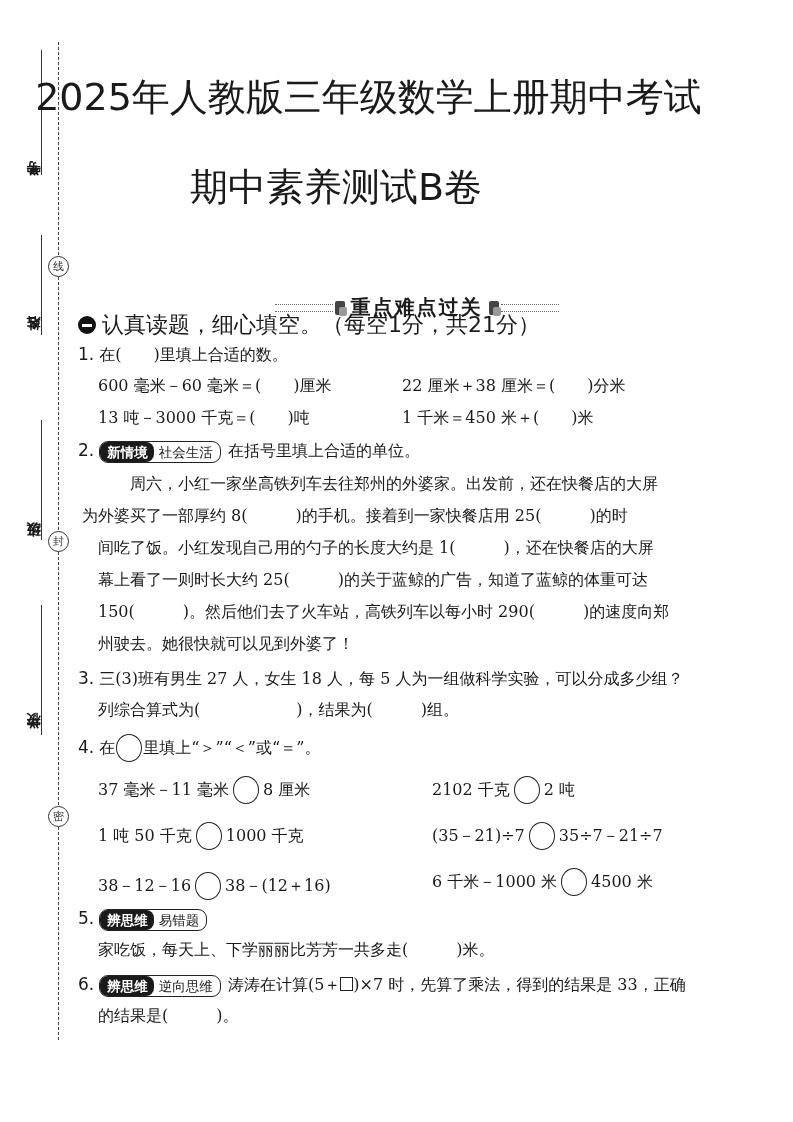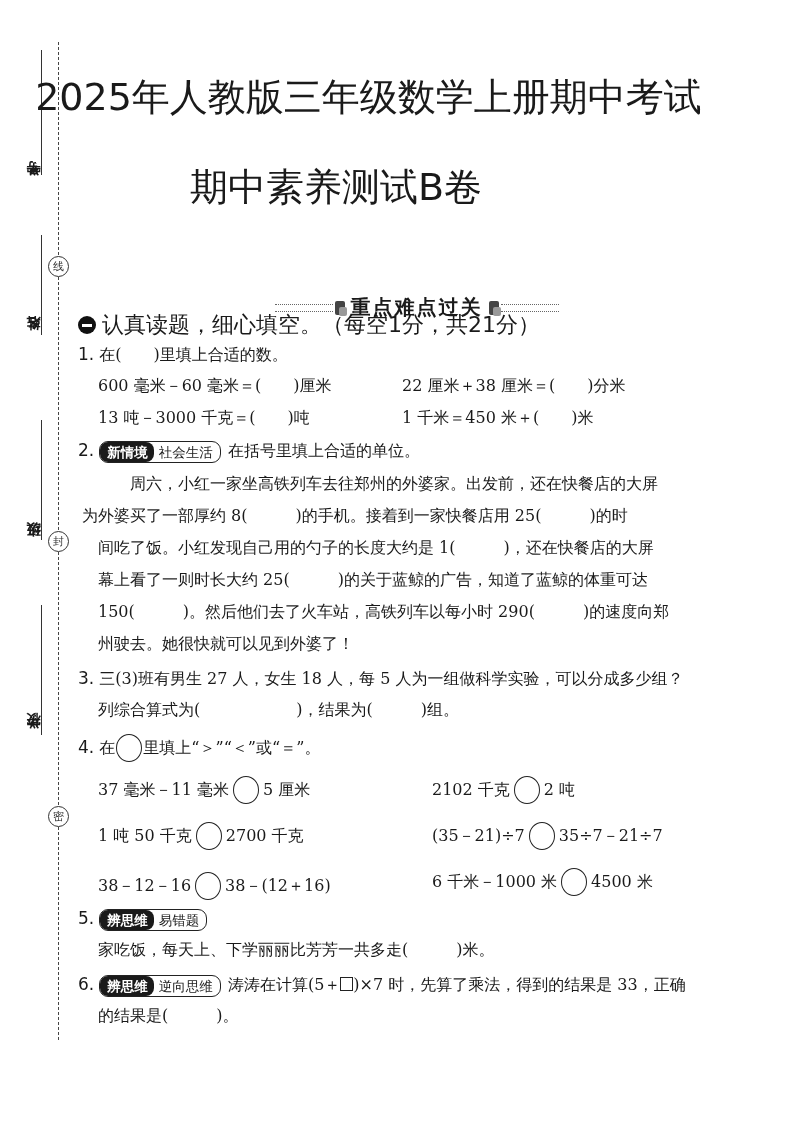--- a/index.html
+++ b/index.html
@@ -104,27 +104,27 @@
     <span>三(3)班有男生 27 人，女生 18 人，每 5 人为一组做科学实验，可以分成多少组？</span>
   </div>
   <div class="line" style="top:390px;left:20px">列综合算式为(　　　　　　)，结果为(　　　)组。</div>
 
   <div class="line" style="top:424px">
     <span class="qnum">4.</span>
     <span>在</span><span class="circle" style="margin:0 1px"></span><span>里填上“＞”“＜”或“＝”。</span>
   </div>
 
   <div class="line" style="top:466px;left:20px">
-    <span>37 毫米－11 毫米</span><span class="circle"></span><span>5 厘米</span>
+    <span>37 毫米－11 毫米</span><span class="circle"></span><span>8 厘米</span>
   </div>
   <div class="line" style="top:466px;left:354px">
     <span>2102 千克</span><span class="circle"></span><span>2 吨</span>
   </div>
   <div class="line" style="top:512px;left:20px">
-    <span>1 吨 50 千克</span><span class="circle"></span><span>2700 千克</span>
+    <span>1 吨 50 千克</span><span class="circle"></span><span>1000 千克</span>
   </div>
   <div class="line" style="top:512px;left:354px">
     <span>(35－21)÷7</span><span class="circle"></span><span>35÷7－21÷7</span>
   </div>
   <div class="line" style="top:562px;left:20px">
     <span>38－12－16</span><span class="circle"></span><span>38－(12＋16)</span>
   </div>
   <div class="line" style="top:558px;left:354px">
     <span>6 千米－1000 米</span><span class="circle"></span><span>4500 米</span>
   </div>

